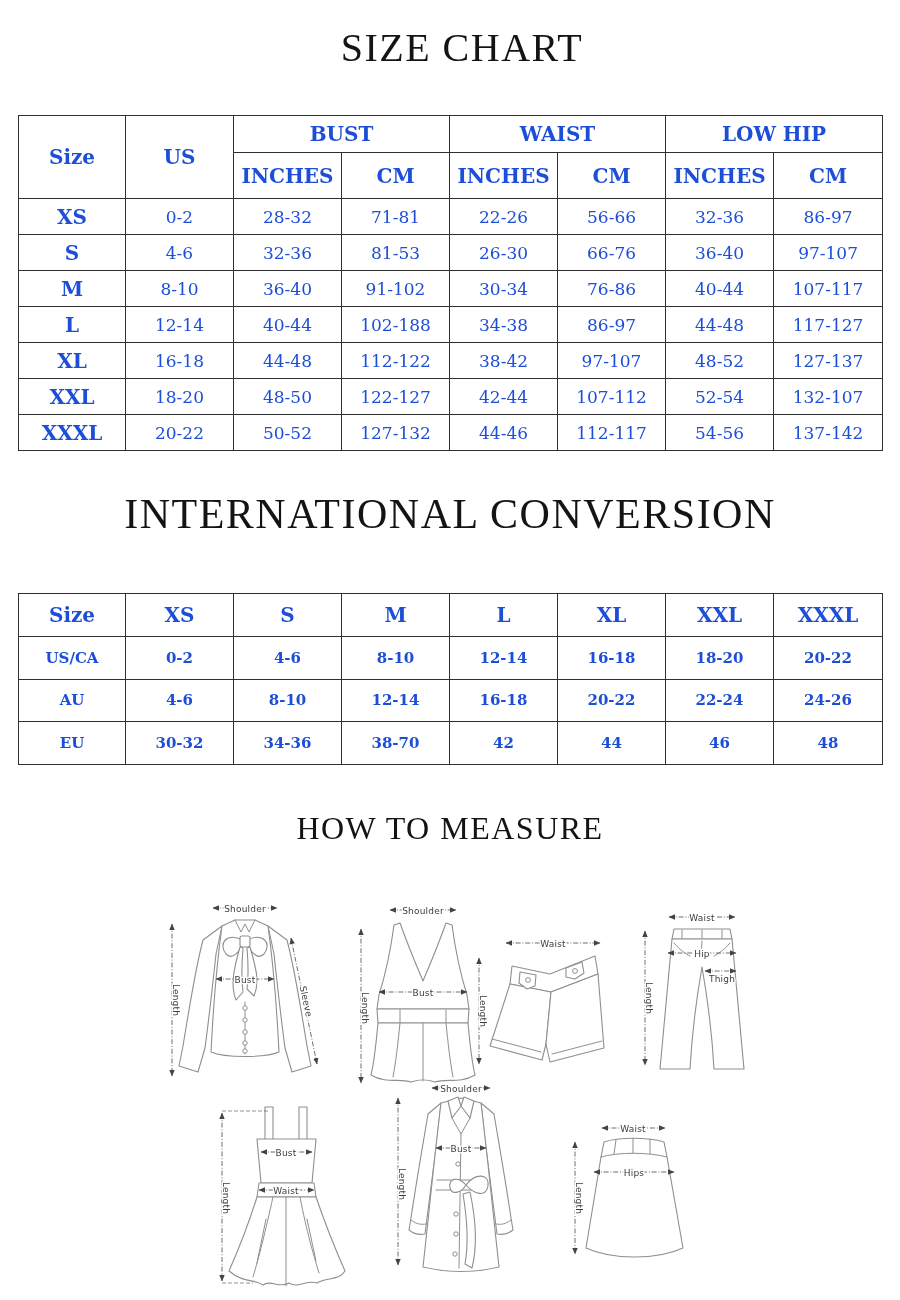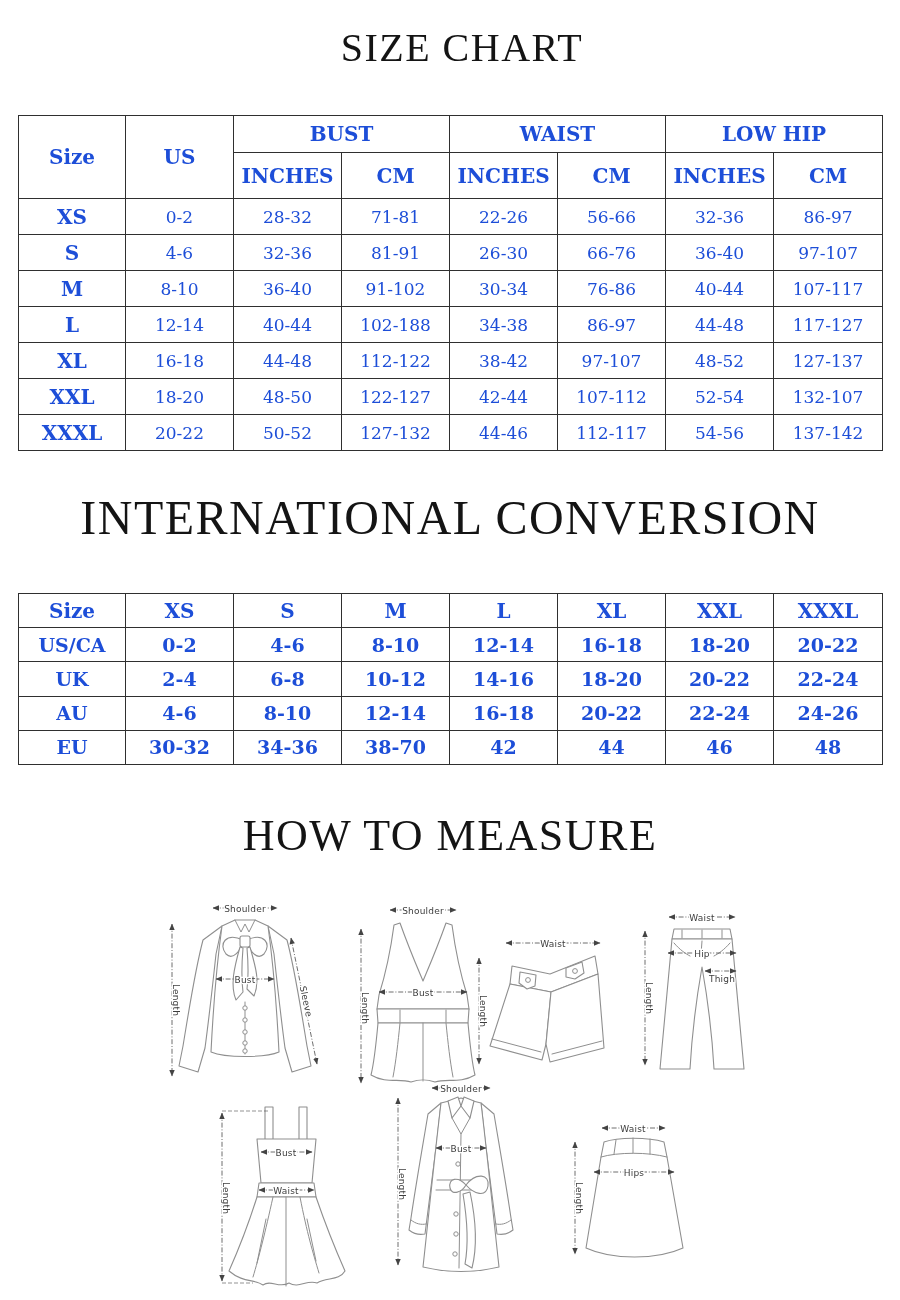--- a/index.html
+++ b/index.html
@@ -2,36 +2,36 @@
 <html><head>
 <meta charset="utf-8">
 <style>
   html,body{margin:0;padding:0;background:#fff;}
   #page{position:relative;width:900px;height:1300px;background:#fff;overflow:hidden;
         font-family:"DejaVu Serif",serif;color:#1c1c1c;}
   .title{position:absolute;left:0;width:900px;text-align:center;
          font-family:"Liberation Serif",serif;font-weight:500;color:#141414;
          letter-spacing:1.5px;white-space:nowrap;}
   #title-size{top:24px;font-size:40px;padding-left:12px;}
-  #title-conv{top:490px;font-size:48px;}
-  #title-measure{top:810px;font-size:44px;}
+  #title-conv{top:490px;font-size:42px;}
+  #title-measure{top:810px;font-size:32px;}
 
   table{border-collapse:collapse;table-layout:fixed;width:864px;
         font-family:"DejaVu Serif",serif;color:#1d4ed8;}
   #size-table{position:absolute;left:18px;top:115px;height:325px;}
   #conv-table{position:absolute;left:18px;top:593px;height:172px;}
   th,td{border:1px solid #2f2f2f;text-align:center;vertical-align:middle;padding:0;}
   #size-table th{font-size:20px;font-weight:700;}
   #size-table td{font-size:17px;font-weight:400;}
   #size-table td.szc{font-size:20px;font-weight:700;}
   #size-table tr{height:36px;}
   #size-table tr.h1{height:37px;}
   #size-table tr.h2{height:46px;}
   #conv-table th{font-size:20px;font-weight:700;}
-  #conv-table td{font-size:19px;font-weight:700;}
+  #conv-table td{font-size:15px;font-weight:700;}
   #conv-table tr{height:34px;}
 
   .fig{position:absolute;}
   .g-fill{fill:#ffffff;stroke:#8f8f8f;stroke-width:1.1;stroke-linejoin:round;stroke-linecap:round;}
   .g-line{fill:none;stroke:#8f8f8f;stroke-width:1;stroke-linejoin:round;stroke-linecap:round;}
   .g-dot{fill:#ffffff;stroke:#8f8f8f;stroke-width:1;}
   .arr{fill:none;stroke:#4a4a4a;stroke-width:0.8;stroke-dasharray:5 1.8 1 1.8;
        marker-start:url(#mS);marker-end:url(#mE);}
   .ext{fill:none;stroke:#4a4a4a;stroke-width:0.6;stroke-dasharray:4 2;}
   .lbl{font-family:"DejaVu Sans",sans-serif;font-size:9px;fill:#3d3d3d;
@@ -89,21 +89,21 @@
       <td>71-81</td>
       <td>22-26</td>
       <td>56-66</td>
       <td>32-36</td>
       <td>86-97</td>
     </tr>
     <tr>
       <td class="szc">S</td>
       <td>4-6</td>
       <td>32-36</td>
-      <td>81-91</td>
+      <td>81-53</td>
       <td>26-30</td>
       <td>66-76</td>
       <td>36-40</td>
       <td>97-107</td>
     </tr>
     <tr>
       <td class="szc">M</td>
       <td>8-10</td>
       <td>36-40</td>
       <td>91-102</td>
@@ -181,30 +181,20 @@
     </tr>
     <tr>
       <td>US/CA</td>
       <td>0-2</td>
       <td>4-6</td>
       <td>8-10</td>
       <td>12-14</td>
       <td>16-18</td>
       <td>18-20</td>
       <td>20-22</td>
-    </tr>
-    <tr>
-      <td>UK</td>
-      <td>2-4</td>
-      <td>6-8</td>
-      <td>10-12</td>
-      <td>14-16</td>
-      <td>18-20</td>
-      <td>20-22</td>
-      <td>22-24</td>
     </tr>
     <tr>
       <td>AU</td>
       <td>4-6</td>
       <td>8-10</td>
       <td>12-14</td>
       <td>16-18</td>
       <td>20-22</td>
       <td>22-24</td>
       <td>24-26</td>

